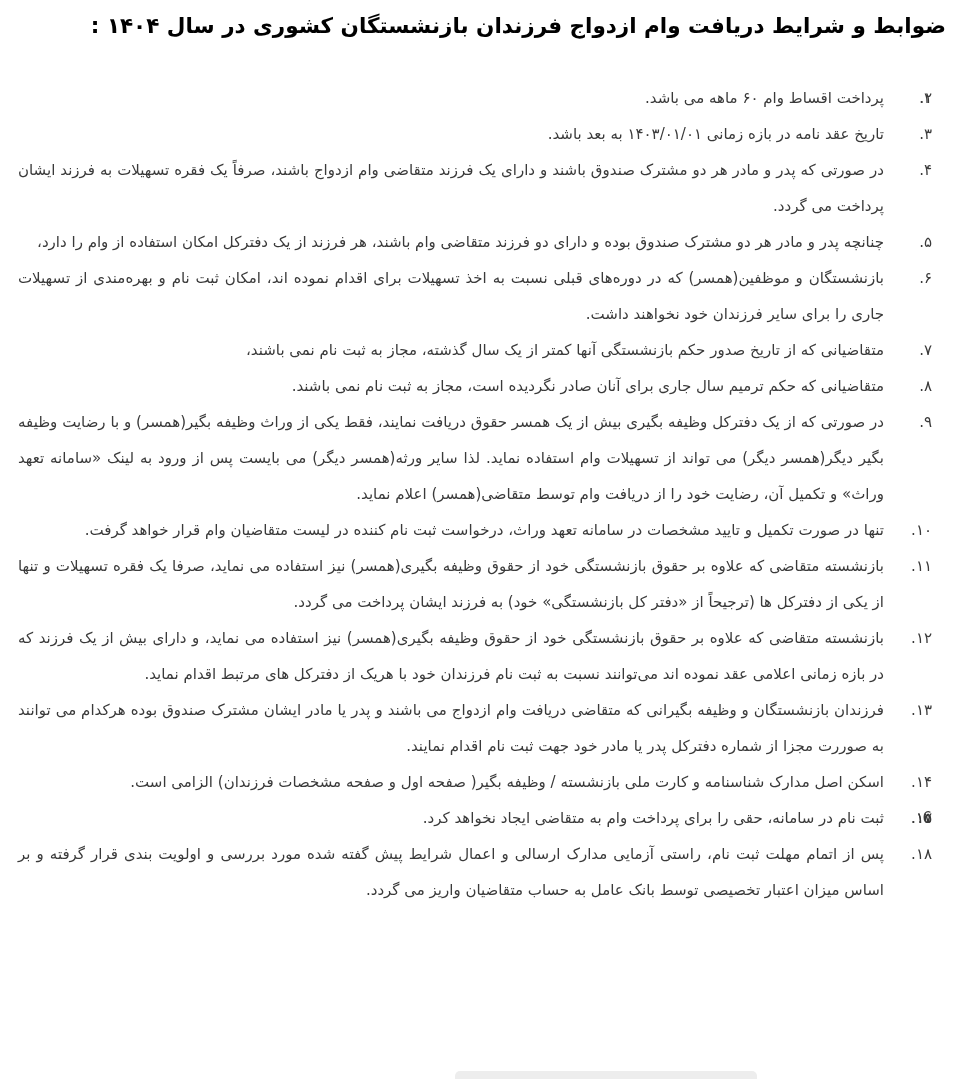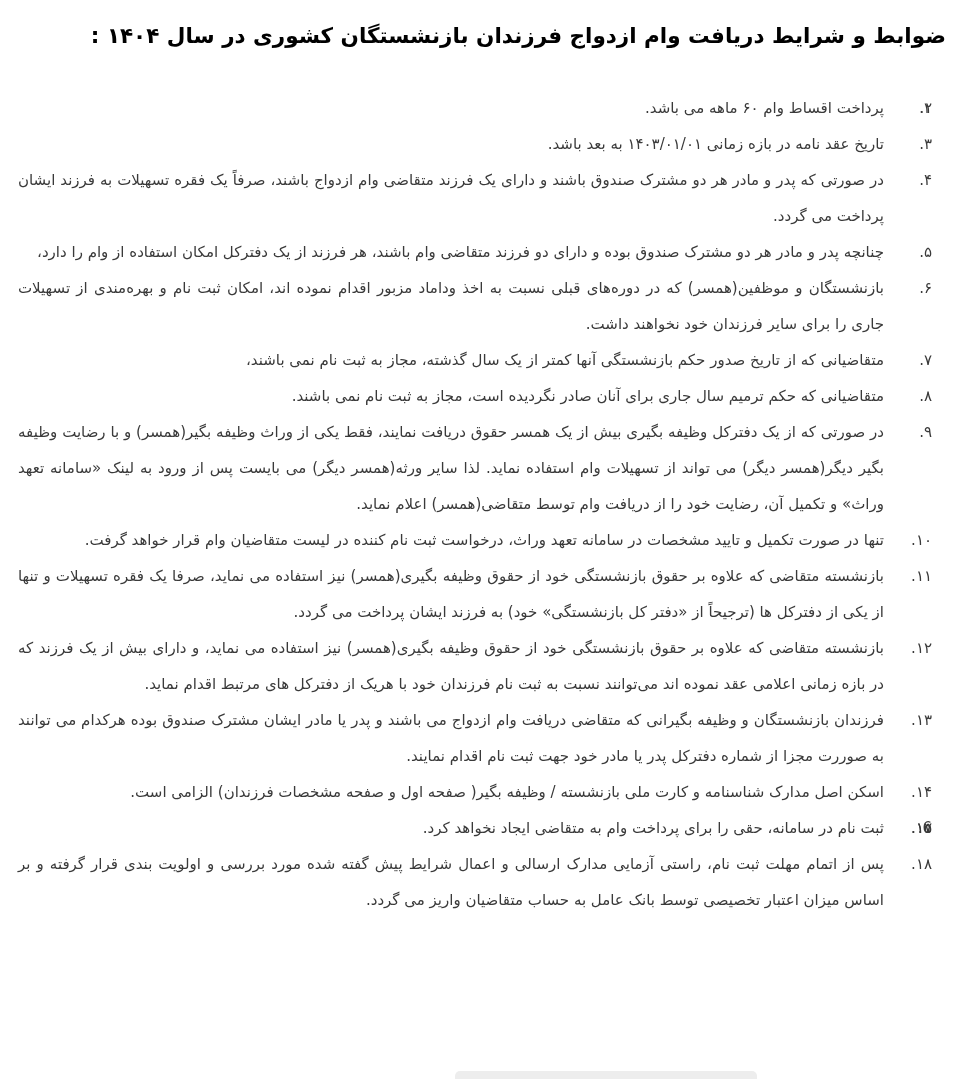--- a/index.html
+++ b/index.html
@@ -12,21 +12,21 @@
     height: 1079px;
     position: relative;
     overflow: hidden;
     font-family: "DejaVu Sans", sans-serif;
     direction: rtl;
   }
   .page {
     box-sizing: border-box;
     width: 964px;
     height: 1079px;
-    padding: 20px 18px 0 18px;
+    padding: 10px 18px 0 18px;
     position: relative;
   }
   .doc-title {
     color: #000000;
     font-size: 21.5px;
     font-weight: bold;
     text-align: right;
     line-height: 1.5;
     margin: 0 0 38px 0;
     letter-spacing: 0px;
@@ -63,21 +63,21 @@
 
 <div class="page">
   <h1 class="doc-title">ضوابط و شرایط دریافت وام ازدواج فرزندان بازنشستگان کشوری در سال ۱۴۰۴ :</h1>
 
   <div class="conditions-list">
       <div class="item"><span class="num">۱.</span></div>
       <div class="item"><span class="num">۲.</span><span class="txt">پرداخت اقساط وام ۶۰ ماهه می باشد.</span></div>
       <div class="item"><span class="num">۳.</span><span class="txt">تاریخ عقد نامه در بازه زمانی ۱۴۰۳/۰۱/۰۱ به بعد باشد.</span></div>
       <div class="item"><span class="num">۴.</span><span class="txt">در صورتی که پدر و مادر هر دو مشترک صندوق باشند و دارای یک فرزند متقاضی وام ازدواج باشند، صرفاً یک فقره تسهیلات به فرزند ایشان پرداخت می گردد.</span></div>
       <div class="item"><span class="num">۵.</span><span class="txt">چنانچه پدر و مادر هر دو مشترک صندوق بوده و دارای دو فرزند متقاضی وام باشند، هر فرزند از یک دفترکل امکان استفاده از  وام را دارد،</span></div>
-      <div class="item"><span class="num">۶.</span><span class="txt">بازنشستگان و موظفین(همسر) که در دوره‌های قبلی نسبت به اخذ وداماد مزبور اقدام نموده اند، امکان ثبت نام و بهره‌مندی از تسهیلات جاری را برای سایر فرزندان خود نخواهند داشت.</span></div>
+      <div class="item"><span class="num">۶.</span><span class="txt">بازنشستگان و موظفین(همسر) که در دوره‌های قبلی نسبت به اخذ تسهیلات برای اقدام نموده اند، امکان ثبت نام و بهره‌مندی از تسهیلات جاری را برای سایر فرزندان خود نخواهند داشت.</span></div>
       <div class="item"><span class="num">۷.</span><span class="txt">متقاضیانی که از تاریخ صدور حکم بازنشستگی آنها کمتر از یک سال گذشته، مجاز به ثبت نام نمی باشند،</span></div>
       <div class="item"><span class="num">۸.</span><span class="txt">متقاضیانی که حکم ترمیم سال جاری برای آنان صادر نگردیده است، مجاز به ثبت نام نمی باشند.</span></div>
       <div class="item"><span class="num">۹.</span><span class="txt">در صورتی که از یک دفترکل وظیفه بگیری بیش از یک همسر حقوق دریافت نمایند، فقط یکی از وراث وظیفه بگیر(همسر) و با رضایت وظیفه بگیر دیگر(همسر دیگر) می تواند از تسهیلات وام استفاده نماید. لذا سایر ورثه(همسر دیگر) می بایست پس از ورود به لینک «سامانه تعهد وراث» و تکمیل آن، رضایت خود را از دریافت وام توسط متقاضی(همسر) اعلام نماید.</span></div>
       <div class="item"><span class="num">۱۰.</span><span class="txt">تنها در صورت تکمیل و تایید مشخصات در سامانه تعهد وراث، درخواست ثبت نام کننده در لیست متقاضیان وام قرار خواهد گرفت.</span></div>
       <div class="item"><span class="num">۱۱.</span><span class="txt">بازنشسته متقاضی که علاوه بر حقوق بازنشستگی خود از حقوق وظیفه بگیری(همسر) نیز استفاده می نماید، صرفا یک فقره تسهیلات و تنها از یکی از دفترکل ها (ترجیحاً از «دفتر کل بازنشستگی» خود) به فرزند ایشان پرداخت می گردد.</span></div>
       <div class="item"><span class="num">۱۲.</span><span class="txt">بازنشسته متقاضی که علاوه بر حقوق بازنشستگی خود از حقوق وظیفه بگیری(همسر) نیز استفاده می نماید، و دارای بیش از یک فرزند که در بازه زمانی اعلامی عقد نموده اند می‌توانند نسبت به ثبت نام فرزندان خود با هریک از دفترکل های مرتبط اقدام نماید.</span></div>
       <div class="item"><span class="num">۱۳.</span><span class="txt">فرزندان بازنشستگان و وظیفه بگیرانی که متقاضی دریافت وام ازدواج می باشند و پدر یا مادر ایشان مشترک صندوق بوده هرکدام می توانند به صوررت مجزا از شماره دفترکل پدر یا مادر خود جهت ثبت نام اقدام نمایند.</span></div>
       <div class="item"><span class="num">۱۴.</span><span class="txt">اسکن اصل مدارک شناسنامه و کارت ملی بازنشسته / وظیفه بگیر( صفحه اول و صفحه مشخصات فرزندان) الزامی است.</span></div>
       <div class="item"><span class="num">۱۵.</span></div>
       <div class="item"><span class="num">6.</span></div>

